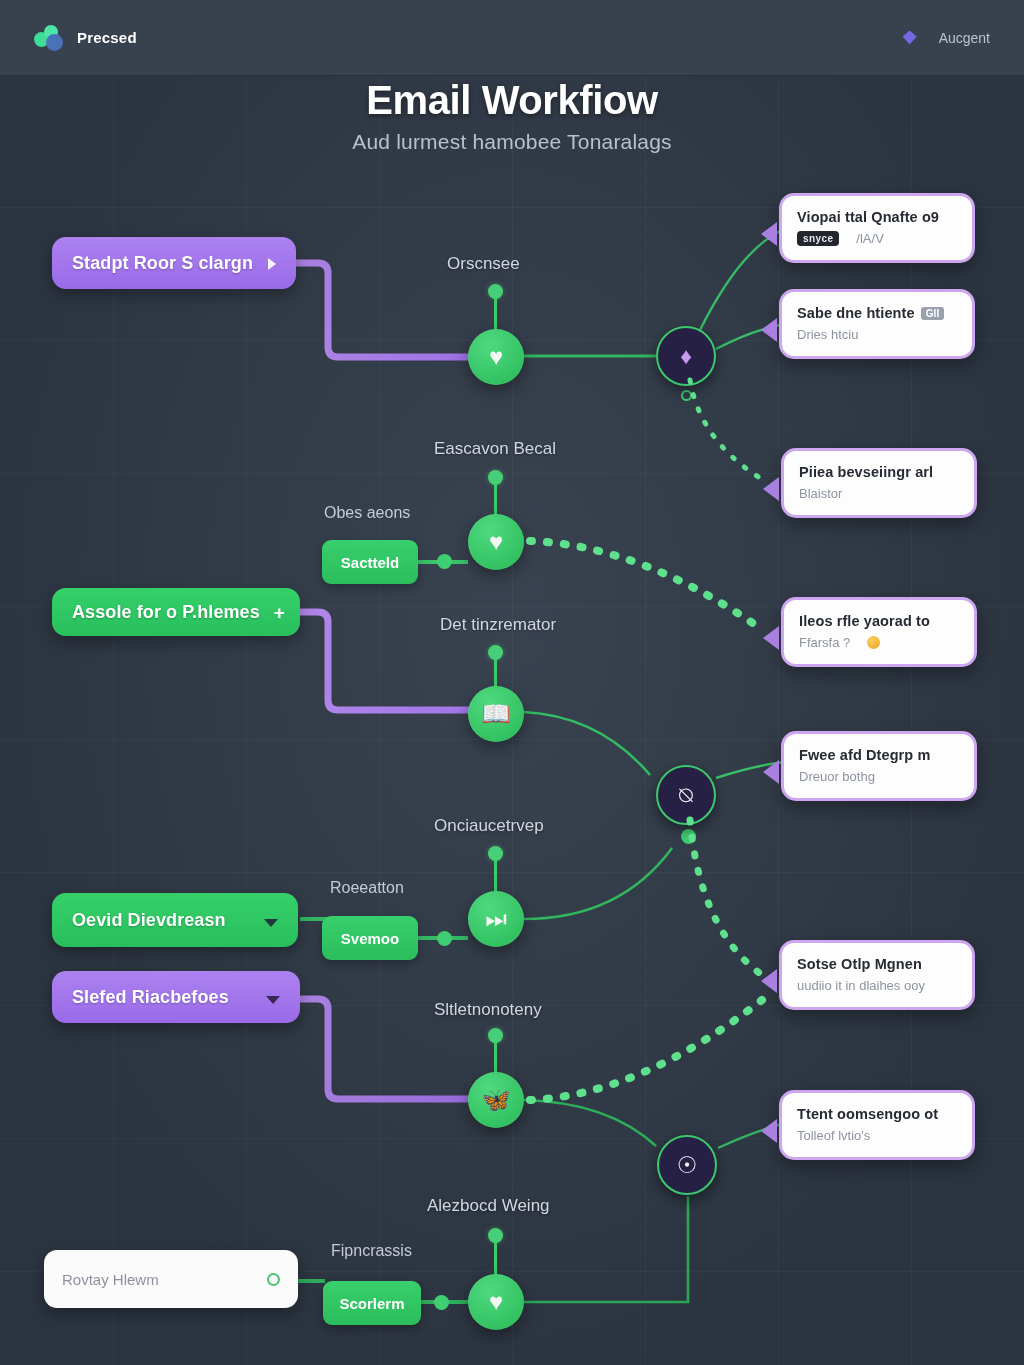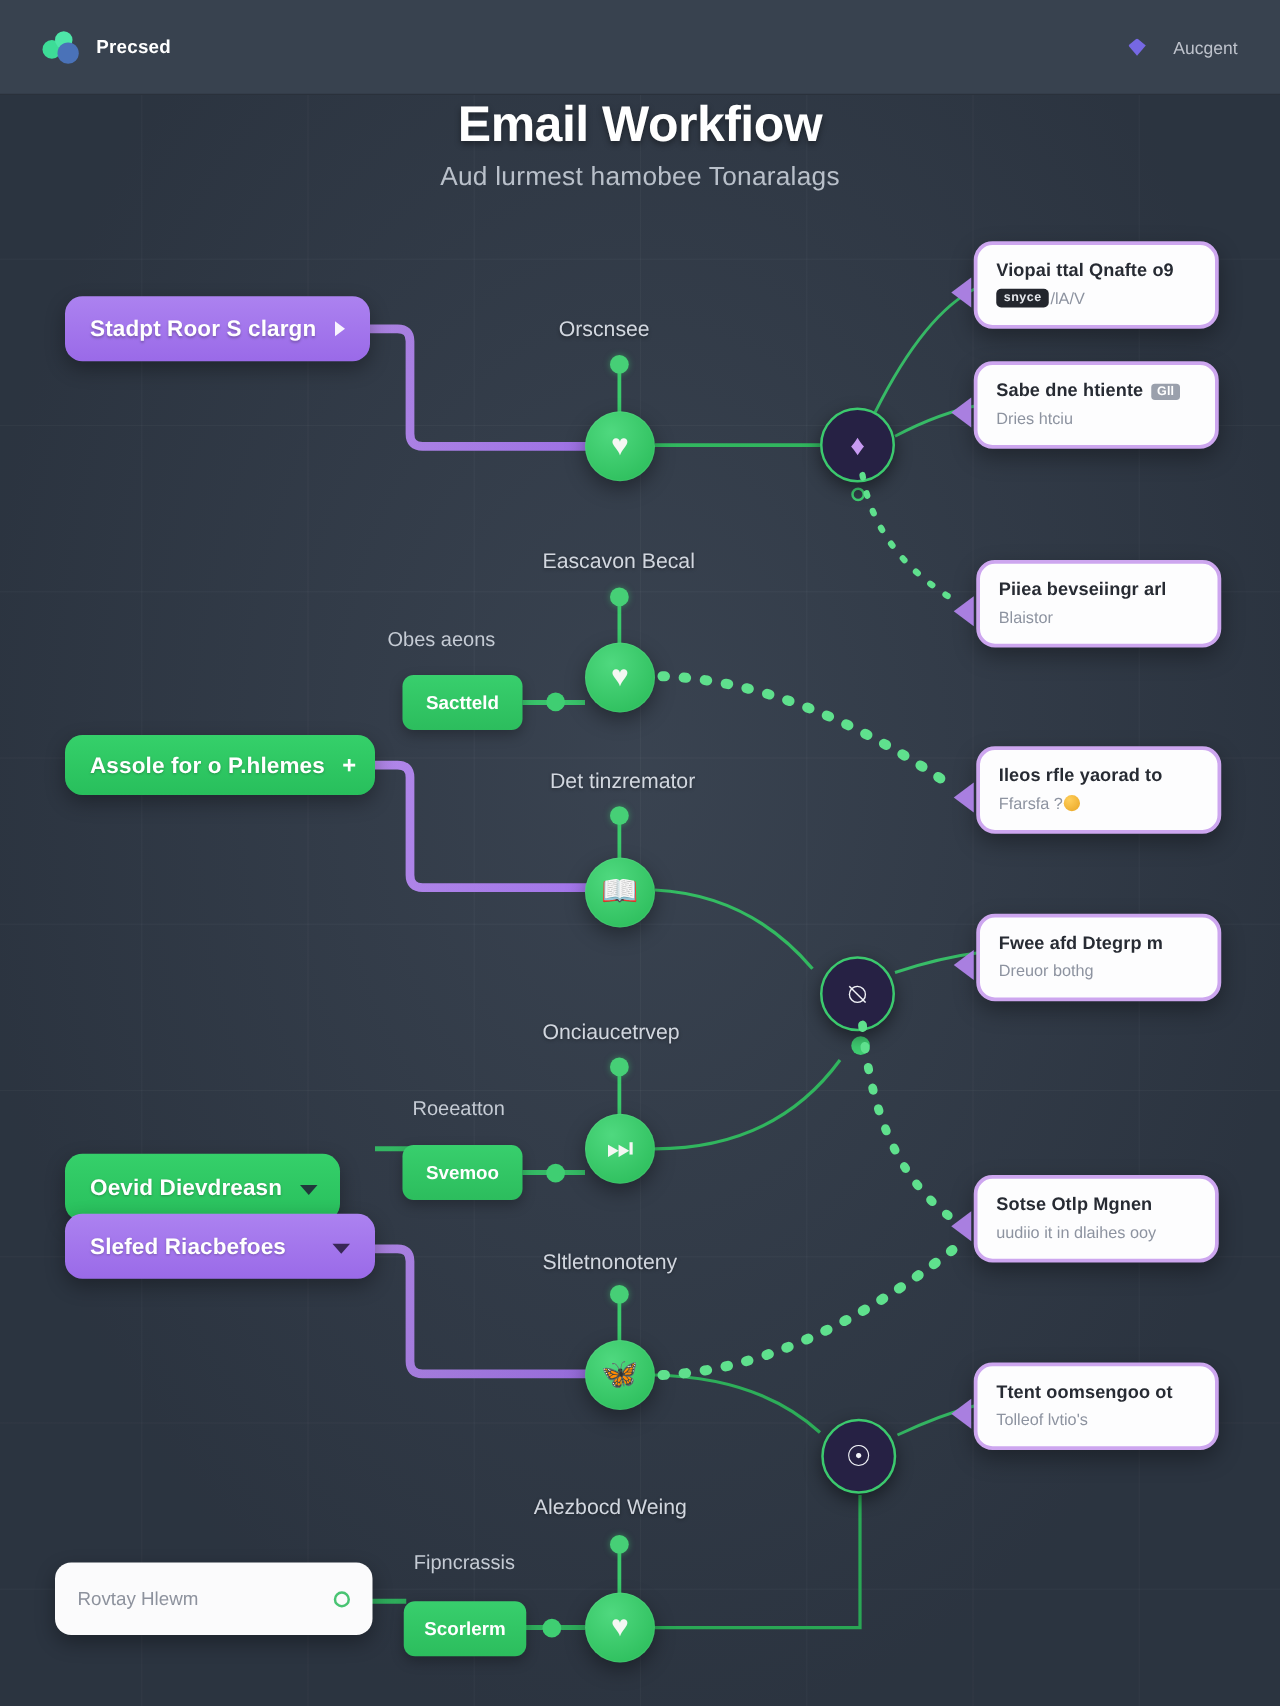--- a/index.html
+++ b/index.html
@@ -146,21 +146,21 @@
     background:#fdfdfe;
     border:3px solid #cda6ef;
     border-radius:15px;
     padding:13px 15px 14px 15px;
     box-shadow:0 7px 18px rgba(0,0,0,.34);
     z-index:27;
   }
   .card .ct{ color:#272b33; font-size:14.5px; font-weight:bold; letter-spacing:.1px;
              white-space:nowrap; overflow:hidden; display:flex; align-items:center; gap:6px;}
   .card .cs{ color:#8d93a0; font-size:13px; margin-top:6px;
-             display:flex; align-items:center; gap:1px; white-space:nowrap;}
+             display:flex; align-items:center; gap:17px; white-space:nowrap;}
   .card .tag-dark{
     background:#23262d; color:#e7e9ee; font-size:10px; font-weight:bold;
     border-radius:4px; padding:2px 6px; letter-spacing:.4px;
   }
   .card .tag-grey{
     background:#9aa0ac; color:#fff; font-size:10px; font-weight:bold;
     border-radius:3px; padding:1px 5px;
   }
   .card .dot-orange{
     width:13px;height:13px;border-radius:50%;
@@ -261,21 +261,21 @@
   <div class="pill purple" style="left:52px; top:237px; width:244px; height:52px;">
     <span class="lbl">Stadpt Roor S clargn</span>
     <span class="gl"><i class="chev-r"></i></span>
   </div>
 
   <div class="pill green" style="left:52px; top:588px; width:248px; height:48px;">
     <span class="lbl">Assole for o P.hlemes</span>
     <span class="gl">+</span>
   </div>
 
-  <div class="pill green" style="left:52px; top:893px; width:220px; height:54px;margin-top:30px;">
+  <div class="pill green" style="left:52px; top:893px; width:246px; height:54px;">
     <span class="lbl">Oevid Dievdreasn</span>
     <span class="gl"><i class="chev-d"></i></span>
   </div>
 
   <div class="pill purple" style="left:52px; top:971px; width:248px; height:52px;">
     <span class="lbl">Slefed Riacbefoes</span>
     <span class="gl"><i class="chev-d"></i></span>
   </div>
 
   <div class="chip" style="left:322px; top:540px; width:96px; height:44px;">
@@ -289,21 +289,21 @@
   </div>
 
   <div class="nlabel" style="left:447px; top:254px;">Orscnsee</div>
   <div class="stem" style="left:494px; top:296px; height:40px;"></div>
   <div class="stem-dot" style="left:488px; top:284px;"></div>
   <div class="node" style="left:468px; top:329px;">
     <span class="gi">♥</span>
   </div>
 
   <div class="nlabel" style="left:434px; top:439px;">Eascavon Becal</div>
-  <div class="slabel" style="left:310px; top:504px;">Obes aeons</div>
+  <div class="slabel" style="left:324px; top:504px;">Obes aeons</div>
   <div class="stem" style="left:494px; top:482px; height:40px;"></div>
   <div class="stem-dot" style="left:488px; top:470px;"></div>
   <div class="side-dot" style="left:437px; top:554px;"></div>
   <div class="node" style="left:468px; top:514px;">
     <span class="gi">♥</span>
   </div>
 
   <div class="nlabel" style="left:440px; top:615px;">Det tinzremator</div>
   <div class="stem" style="left:494px; top:658px; height:38px;"></div>
   <div class="stem-dot" style="left:488px; top:645px;"></div>

